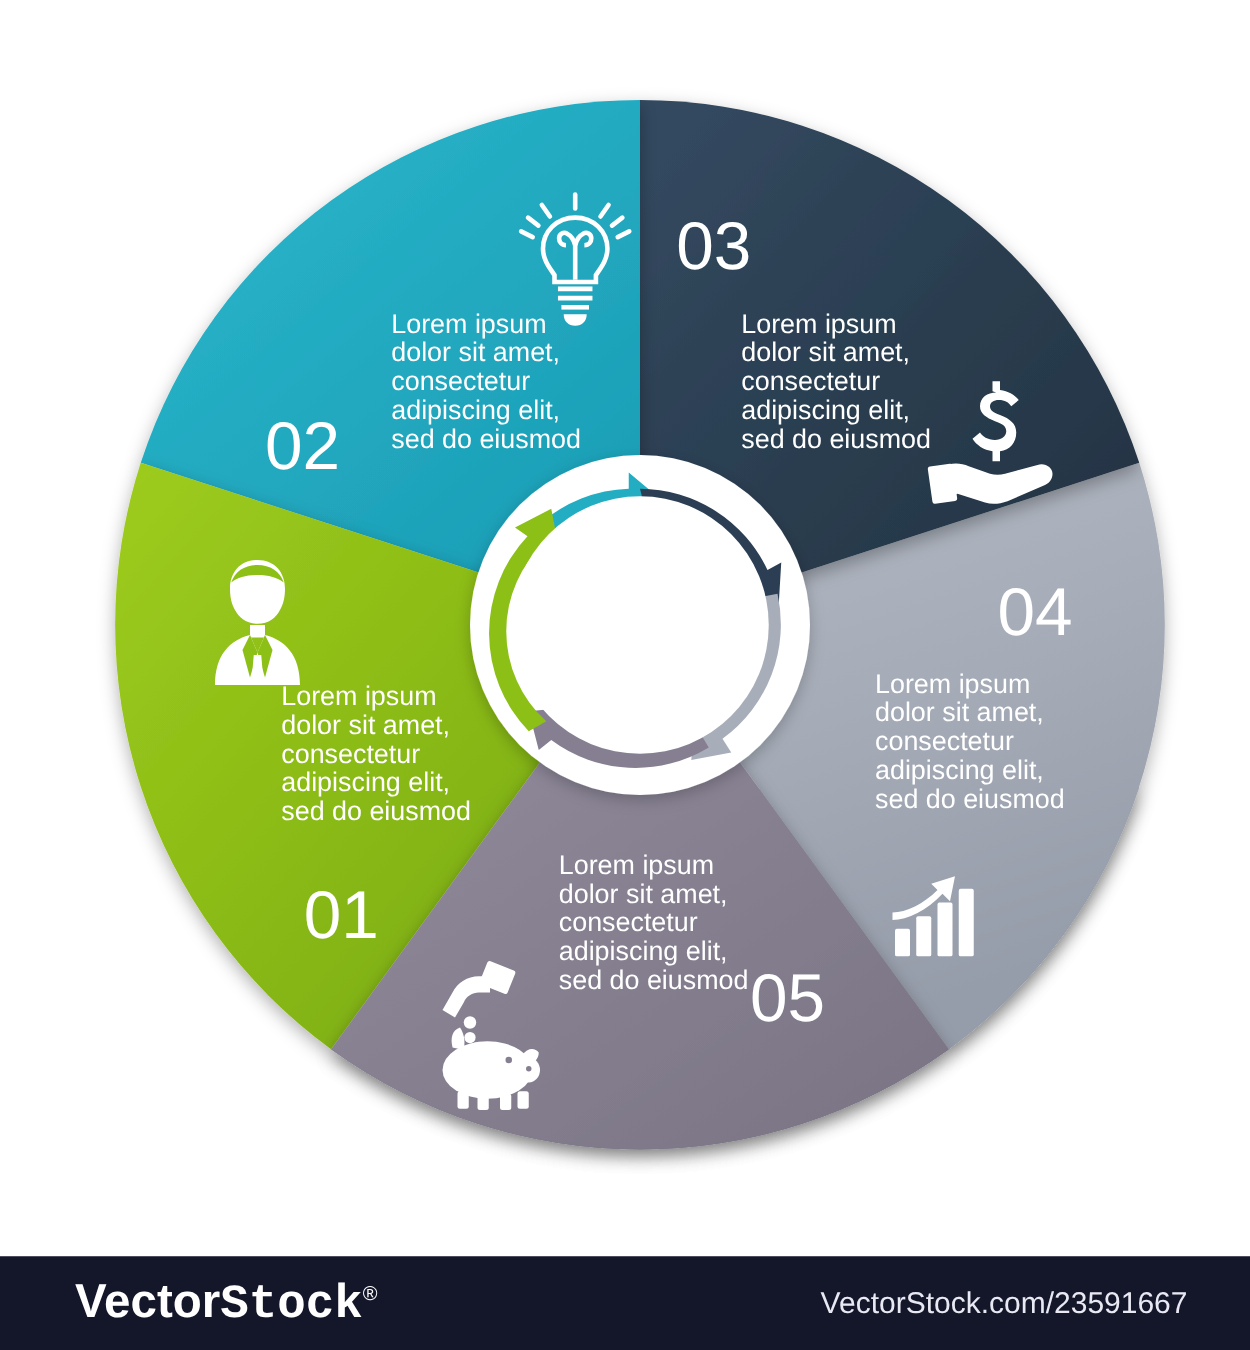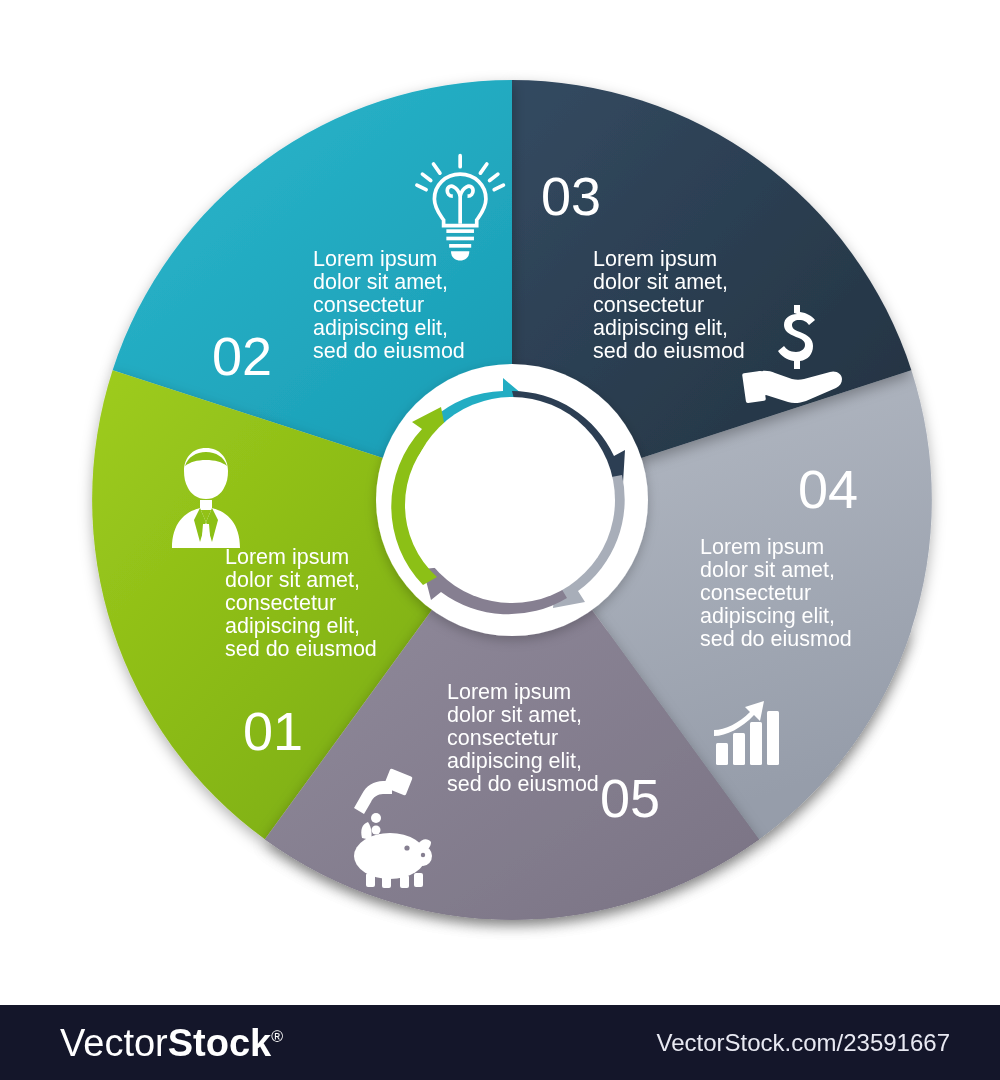--- a/index.html
+++ b/index.html
@@ -23,22 +23,22 @@
   }
   
   .footer{
     position:absolute;left:0;top:1005px;width:1000px;height:75px;
     background:#14162a;
   }
   .logo{
     position:absolute;left:60px;top:50%;transform:translateY(-50%);
     font-size:38px;color:#ffffff;letter-spacing:0px;white-space:nowrap;
   }
-  .logo .lw{font-weight:400;}
-  .logo .sb{font-weight:700;}
+  .logo .lw{font-weight:700;}
+  .logo .sb{font-weight:700;font-family:Liberation Mono, monospace;}
   .logo .reg{font-size:16px;vertical-align:super;font-weight:400;}
   .siteurl{
     position:absolute;right:50px;top:50%;transform:translateY(-50%);
     font-size:24px;color:#e8e9f2;font-weight:400;white-space:nowrap;text-align:center;
   }
 </style>
 </head>
 <body>
 
 <div id="stage">

